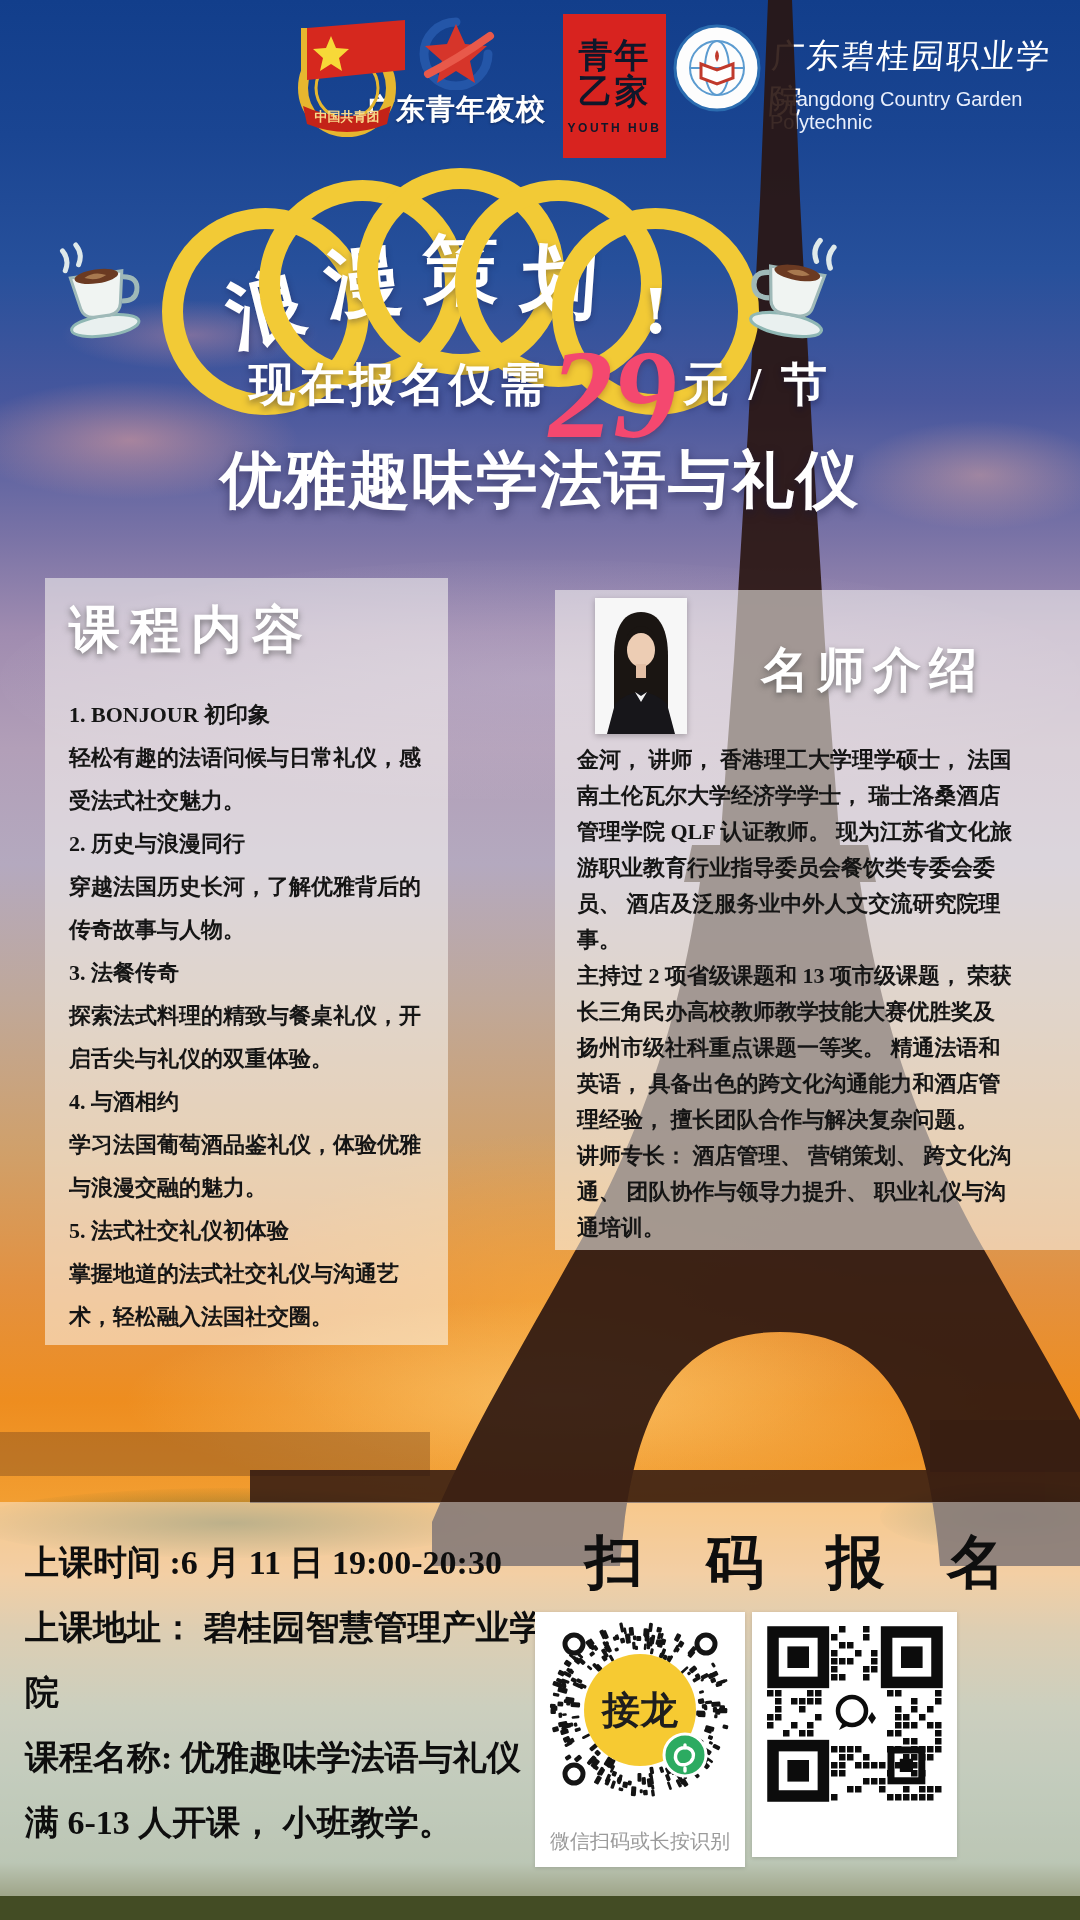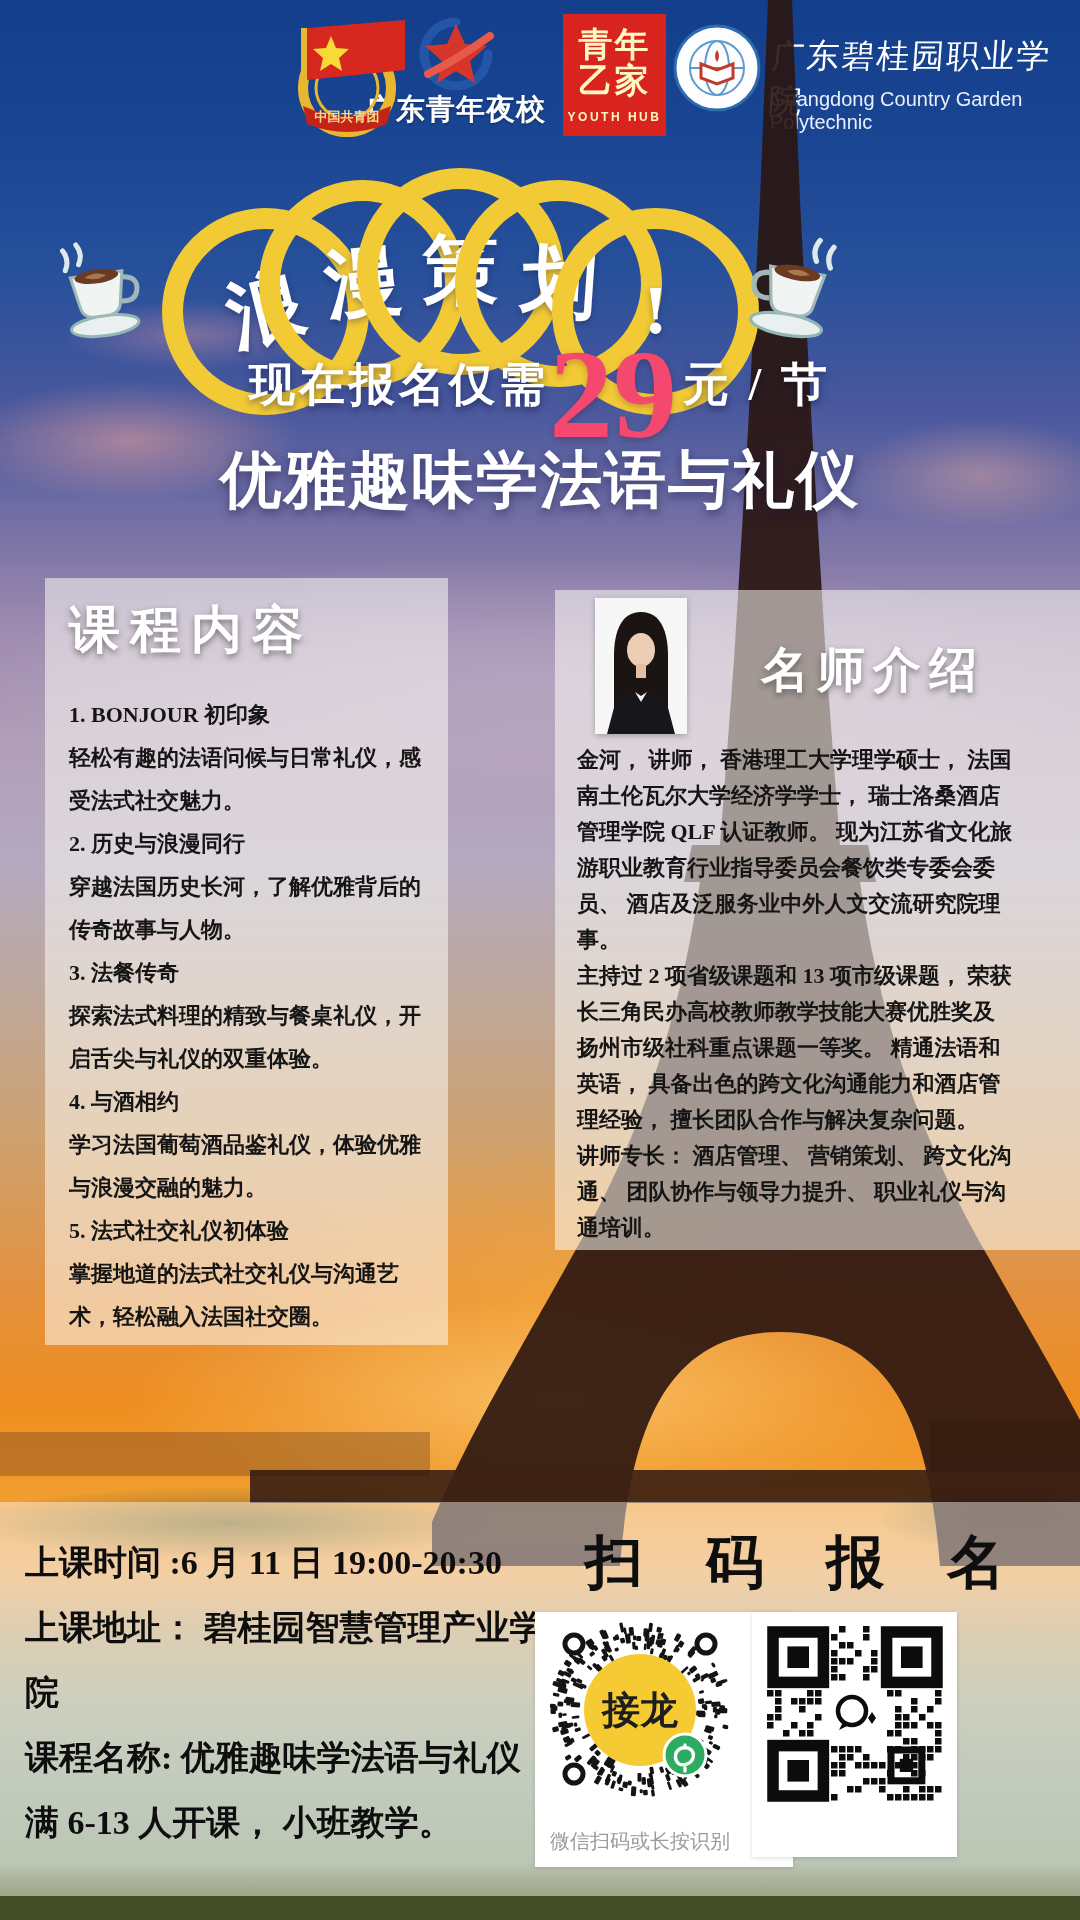--- a/index.html
+++ b/index.html
@@ -15,43 +15,43 @@
   .abs{position:absolute;}
 
   
   .hdr-text-zh{position:absolute;left:770px;top:34px;color:#fff;font-size:33px;letter-spacing:2px;
     font-family:"DejaVu Serif","Liberation Serif",serif;font-weight:500;transform:skewX(-4deg);}
   .hdr-text-en{position:absolute;left:770px;top:88px;color:#e9effc;font-size:20px;
     font-family:"Liberation Sans","DejaVu Sans",sans-serif;}
   .nightschool-label{position:absolute;left:366px;top:90px;width:190px;color:#fff;font-size:29px;
     font-weight:700;font-family:"Liberation Sans","DejaVu Sans",sans-serif;letter-spacing:1px;
     text-shadow:0 1px 3px rgba(0,0,20,.4);}
-  .youthhub{position:absolute;left:563px;top:14px;width:103px;height:122px;background:#d8231f;
-    display:flex;flex-direction:column;align-items:center;justify-content:center;color:#fef9c3;
+  .youthhub{position:absolute;left:563px;top:14px;width:103px;height:144px;background:#d8231f;
+    display:flex;flex-direction:column;align-items:center;justify-content:center;color:#0f172a;
     font-family:"Liberation Sans","DejaVu Sans",sans-serif;}
   .youthhub .big{font-size:34px;font-weight:900;line-height:36px;letter-spacing:2px;}
   .youthhub .cap{font-size:12px;letter-spacing:2.5px;margin-top:12px;font-weight:700;}
 
   
   .ring{position:absolute;width:165px;height:165px;border:21px solid #f2ca36;border-radius:50%;
     display:flex;align-items:center;justify-content:center;}
   .ring span{color:#fff;font-size:76px;font-weight:700;font-family:"DejaVu Serif","Liberation Serif",serif;
     text-shadow:0 3px 6px rgba(20,20,60,.35);}
   .ring0{left:162px;top:208px;} .ring0 span{transform:rotate(-14deg);}
   .ring1{left:259px;top:180px;} .ring1 span{transform:rotate(-6deg);}
   .ring2{left:357px;top:168px;}
   .ring3{left:455px;top:180px;} .ring3 span{transform:rotate(4deg);}
   .ring4{left:552px;top:208px;} .ring4 span{font-size:62px;}
 
   
   .price-line{position:absolute;left:0;top:330px;width:1080px;display:flex;align-items:center;
     justify-content:center;z-index:6;}
   .price-prefix,.price-suffix{color:#fff;font-size:46px;font-weight:700;letter-spacing:4px;
     text-shadow:0 3px 7px rgba(10,10,50,.5);text-align:right;}
-  .price-big{color:#f4486f;font-size:128px;font-weight:700;line-height:1;
+  .price-big{color:#f4486f;font-size:128px;font-weight:700;font-style:italic;line-height:1;
     margin:0 6px -18px 0;text-shadow:0 3px 6px rgba(80,0,20,.25);}
 
   .main-title{position:absolute;left:0;top:438px;width:1080px;text-align:center;color:#fff;
     font-size:62px;font-weight:700;letter-spacing:2px;z-index:6;
     text-shadow:0 4px 10px rgba(20,20,60,.5);}
 
   
   .panel{position:absolute;background:rgba(251,249,244,.55);z-index:5;}
   #course-panel{left:45px;top:578px;width:403px;height:767px;}
   .panel-heading{color:#fff;font-size:51px;font-weight:700;letter-spacing:10px;
@@ -66,21 +66,21 @@
   #teacher-bio p{margin:0;}
 
   
   #bottom-overlay{position:absolute;left:0;top:1502px;width:1080px;height:394px;
     background:rgba(255,255,255,.44);z-index:4;}
   #schedule-block{position:absolute;left:25px;top:1530px;width:520px;z-index:6;
     font-size:34px;line-height:65px;font-weight:700;color:#0e0e0e;}
   #signup-heading{position:absolute;left:585px;top:1524px;width:420px;display:flex;
     justify-content:space-between;z-index:6;font-size:58px;font-weight:700;color:#0e0e0e;}
   .qr-card{position:absolute;background:#fff;z-index:6;box-shadow:0 1px 4px rgba(0,0,0,.15);}
-  #qr-card-jielong{left:535px;top:1612px;width:210px;height:255px;padding-left:48px;}
+  #qr-card-jielong{left:535px;top:1612px;width:210px;height:255px;}
   #qr-card-wechat{left:752px;top:1612px;width:205px;height:245px;}
   #qr-caption{position:absolute;left:0;bottom:12px;width:210px;text-align:center;color:#9b9b9b;
     font-size:20px;font-family:"Liberation Sans","DejaVu Sans",sans-serif;}
   .dark-strip{position:absolute;left:0;top:1896px;width:1080px;height:24px;background:#434c24;z-index:3;}
 </style>
 </head>
 <body>
 
 <div id="poster">
 

